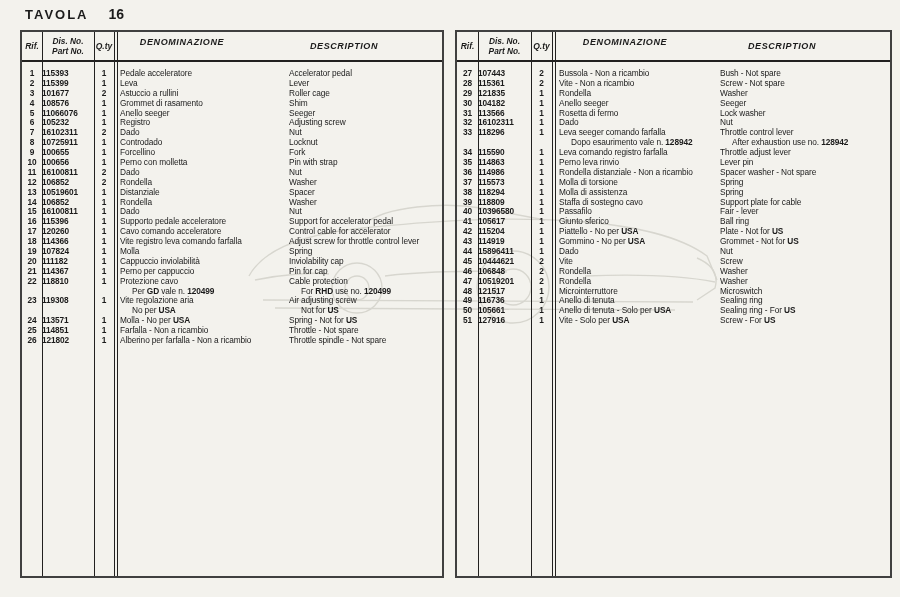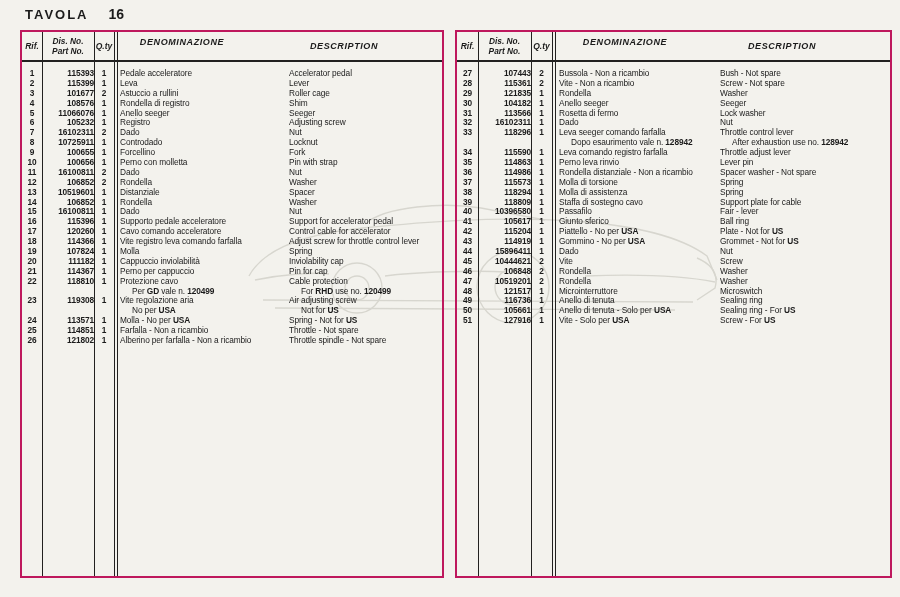--- a/index.html
+++ b/index.html
@@ -15,21 +15,21 @@
   
   .page-title{position:absolute;left:25px;top:6px;font-weight:bold;font-size:13px;letter-spacing:2px;}
   .page-title .tav-num{margin-left:20px;font-size:14px;letter-spacing:0;}
 
   
   .watermark{position:absolute;left:245px;top:188px;width:480px;height:150px;opacity:.85;pointer-events:none;z-index:0;}
 
   
   .ptable{
     position:absolute;top:30px;height:548px;z-index:1;
-    border:2px solid #be185d;background:transparent;box-sizing:border-box;
+    border:2px solid #404040;background:transparent;box-sizing:border-box;
   }
   .t-left {left:20px;width:424px;--c1:20px;--c2:72px;--c3:92px;--dx:98px;--px:267px;--hden:160px;--hdesc:322px;}
   .t-right{left:455px;width:437px;--c1:21px;--c2:74px;--c3:95px;--dx:102px;--px:263px;--hden:168px;--hdesc:325px;}
 
   .vline{position:absolute;top:0;bottom:0;width:1.3px;background:#222120;}
   .v1{left:var(--c1);} .v2{left:var(--c2);}
   .v3a{left:var(--c3);} .v3b{left:calc(var(--c3) + 3px);}
   .hline{position:absolute;left:0;right:0;top:28px;height:1.5px;background:#222120;}
 
   
@@ -40,21 +40,21 @@
   .h-part span{position:static;}
   .h-qty{left:var(--c2);width:calc(var(--c3) - var(--c2));top:9px;text-align:center;font-size:8.5px;}
   .h-den{left:var(--hden);top:5px;transform:translateX(-50%);font-size:9px;letter-spacing:.6px;}
   .h-desc{left:var(--hdesc);top:9px;transform:translateX(-50%);font-size:9px;letter-spacing:.6px;}
 
   
   .tbody{position:absolute;left:0;right:0;top:37px;}
   .line{position:relative;height:9.9px;}
   .line span{position:absolute;top:0;white-space:nowrap;font-size:8.3px;line-height:9.9px;letter-spacing:-0.1px;}
   .c-rif {left:0;width:var(--c1);text-align:center;font-weight:bold;}
-  .c-part{left:var(--c1);width:calc(var(--c2) - var(--c1));text-align:right;font-weight:bold;}
+  .c-part{left:var(--c1);width:calc(var(--c2) - var(--c1));text-align:left;font-weight:bold;}
   .c-qty {left:var(--c2);width:calc(var(--c3) - var(--c2));text-align:center;font-weight:bold;}
   .c-den {left:var(--dx);}
   .c-desc{left:var(--px);}
   .sub .c-den {left:calc(var(--dx) + 12px);}
   .sub .c-desc{left:calc(var(--px) + 12px);}
   b{font-weight:bold;}
 </style>
 </head>
 <body>
 
@@ -124,21 +124,21 @@
       <span class="c-desc">Roller cage</span>
     </div>
 
   </div>
 
   <div class="prow">
     <div class="line">
       <span class="c-rif">4</span>
       <span class="c-part">108576</span>
       <span class="c-qty">1</span>
-      <span class="c-den">Rondella di registro</span>
+      <span class="c-den">Grommet di rasamento</span>
       <span class="c-desc">Shim</span>
     </div>
 
   </div>
 
   <div class="prow">
     <div class="line">
       <span class="c-rif">5</span>
       <span class="c-part">11066076</span>
       <span class="c-qty">1</span>

